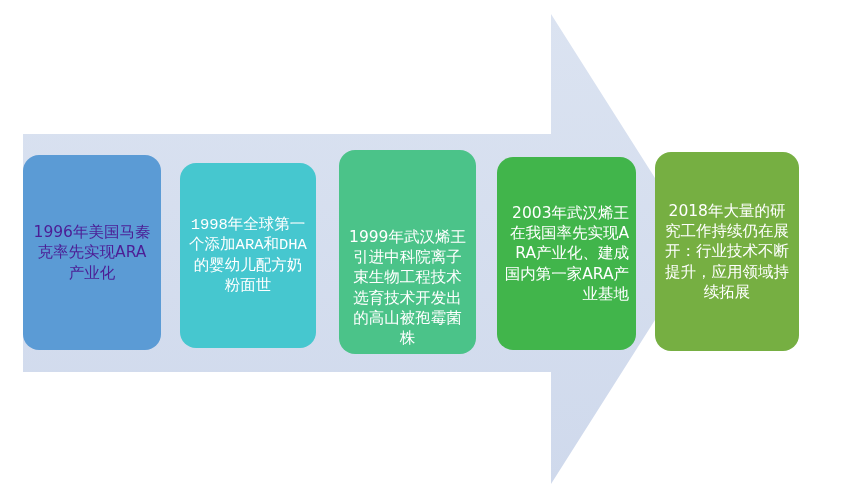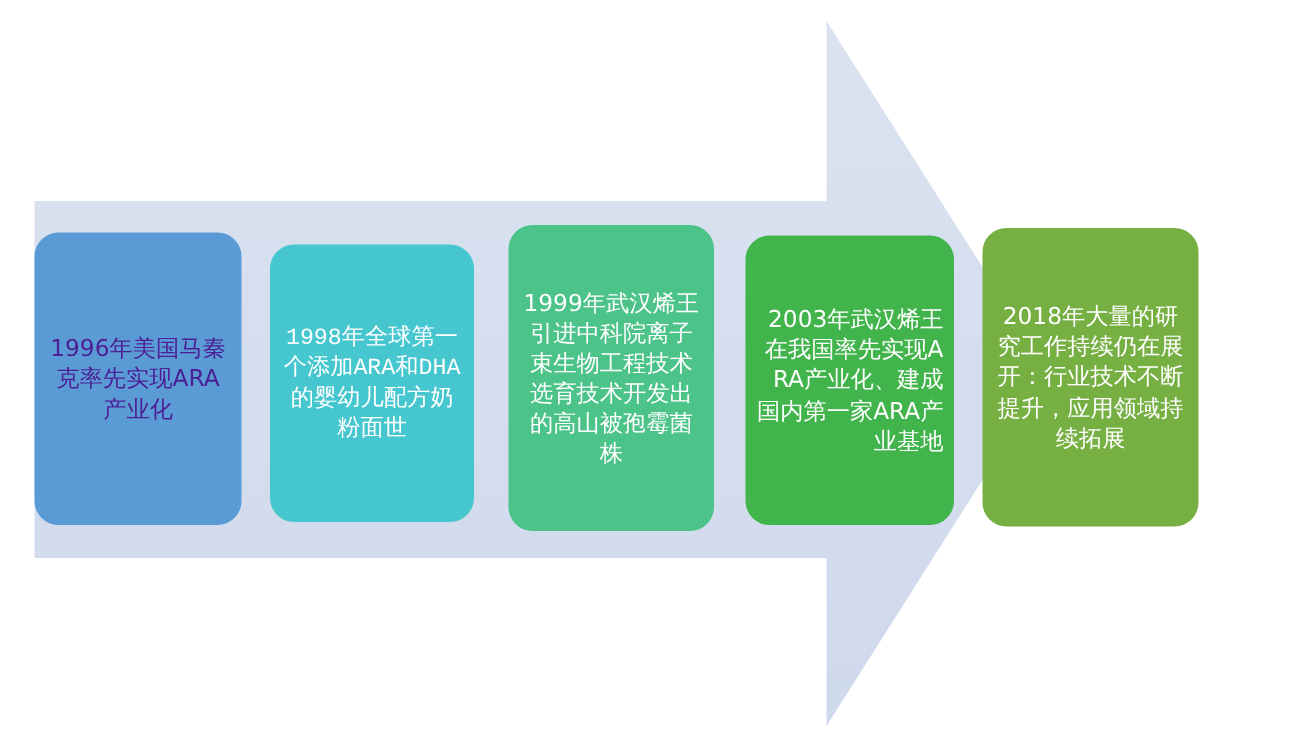--- a/index.html
+++ b/index.html
@@ -39,21 +39,21 @@
     word-break: break-all;
     overflow: hidden;
   }
   .card .card-text {
     display: block;
     width: 100%;
   }
   
   #card-0 { left: 23px;  top: 155px; width: 138px; height: 195px; font-size: 15.5px; background: #5B9BD5; }
   #card-1 { left: 180px; top: 163px; width: 136px; height: 185px; font-size: 15.5px; background: #46C7CF; }
-  #card-2 { left: 339px; top: 150px; width: 137px; height: 204px; font-size: 15.5px; background: #4BC389; }
+  #card-2 { left: 339px; top: 150px; width: 137px; height: 204px; font-size: 15.5px; background: #4BC389; align-items: flex-end; }
   #card-3 { left: 497px; top: 157px; width: 139px; height: 193px; font-size: 15.5px; background: #41B54B; }
   #card-4 { left: 655px; top: 152px; width: 144px; height: 199px; font-size: 15.5px; background: #76AF42; }
 </style>
 </head>
 <body>
 
 <div id="canvas">
 
   <svg id="arrow-svg" viewBox="0 0 865 498" xmlns="http://www.w3.org/2000/svg">
     <defs>

